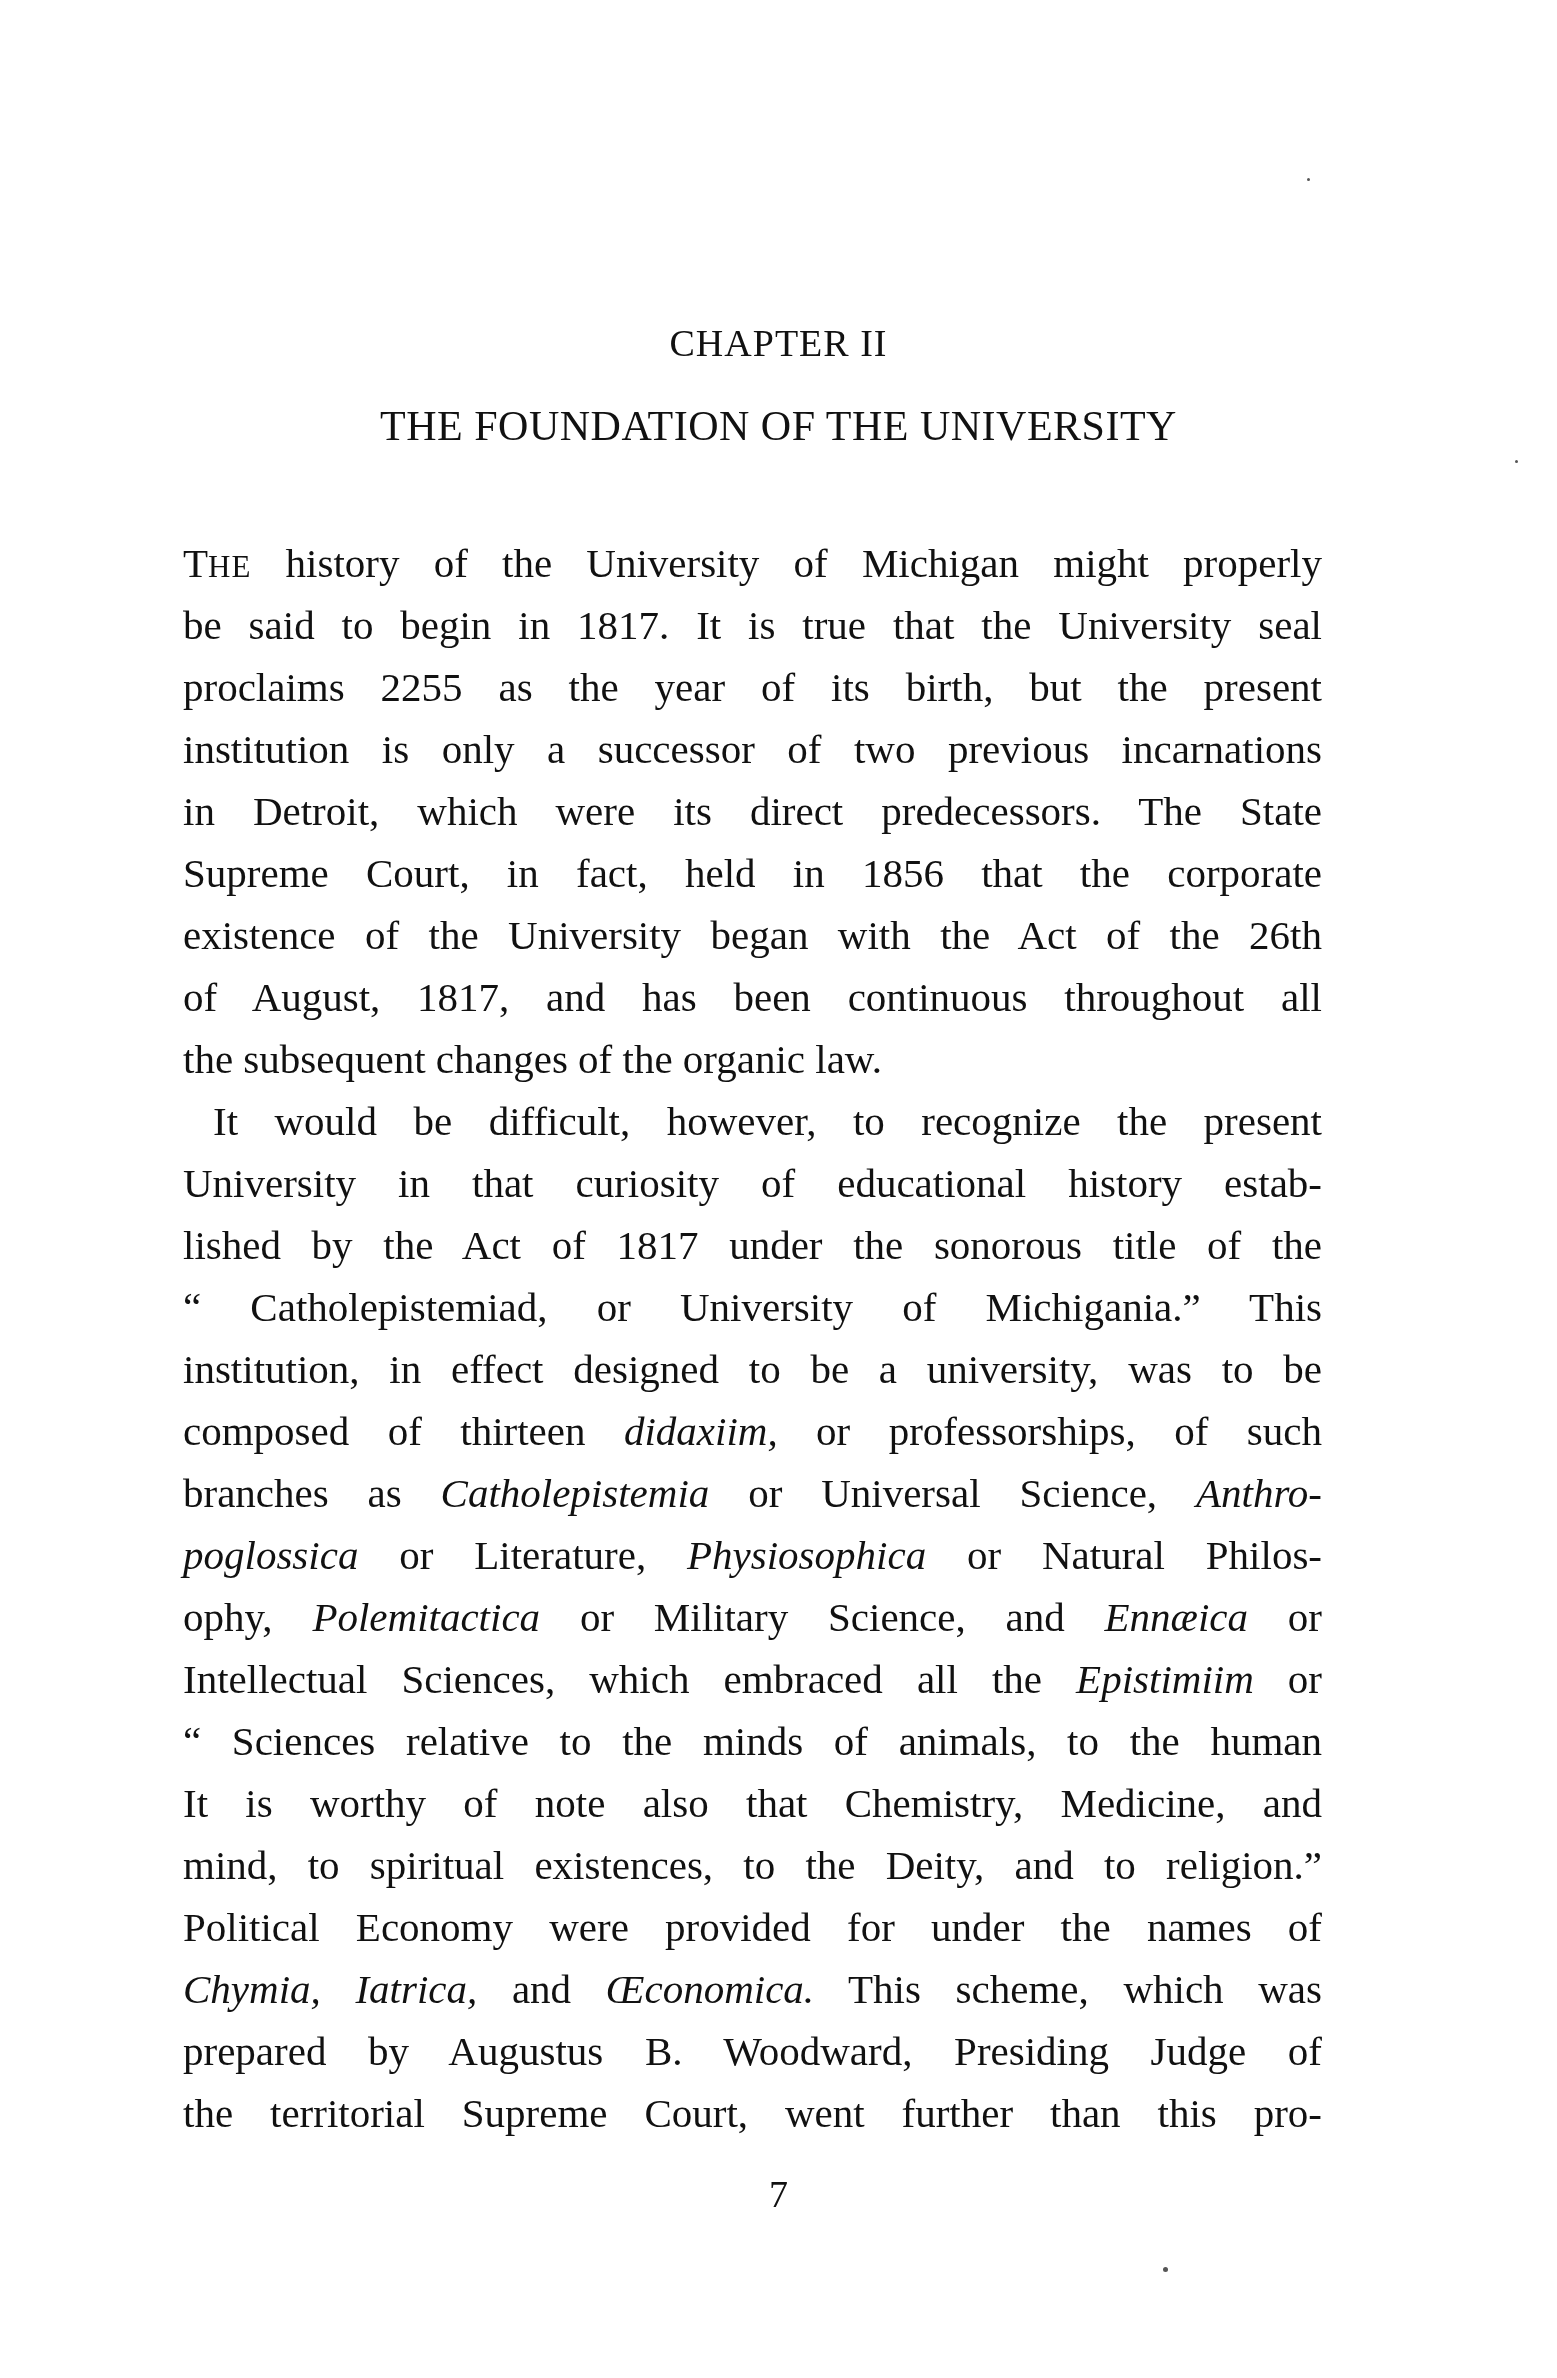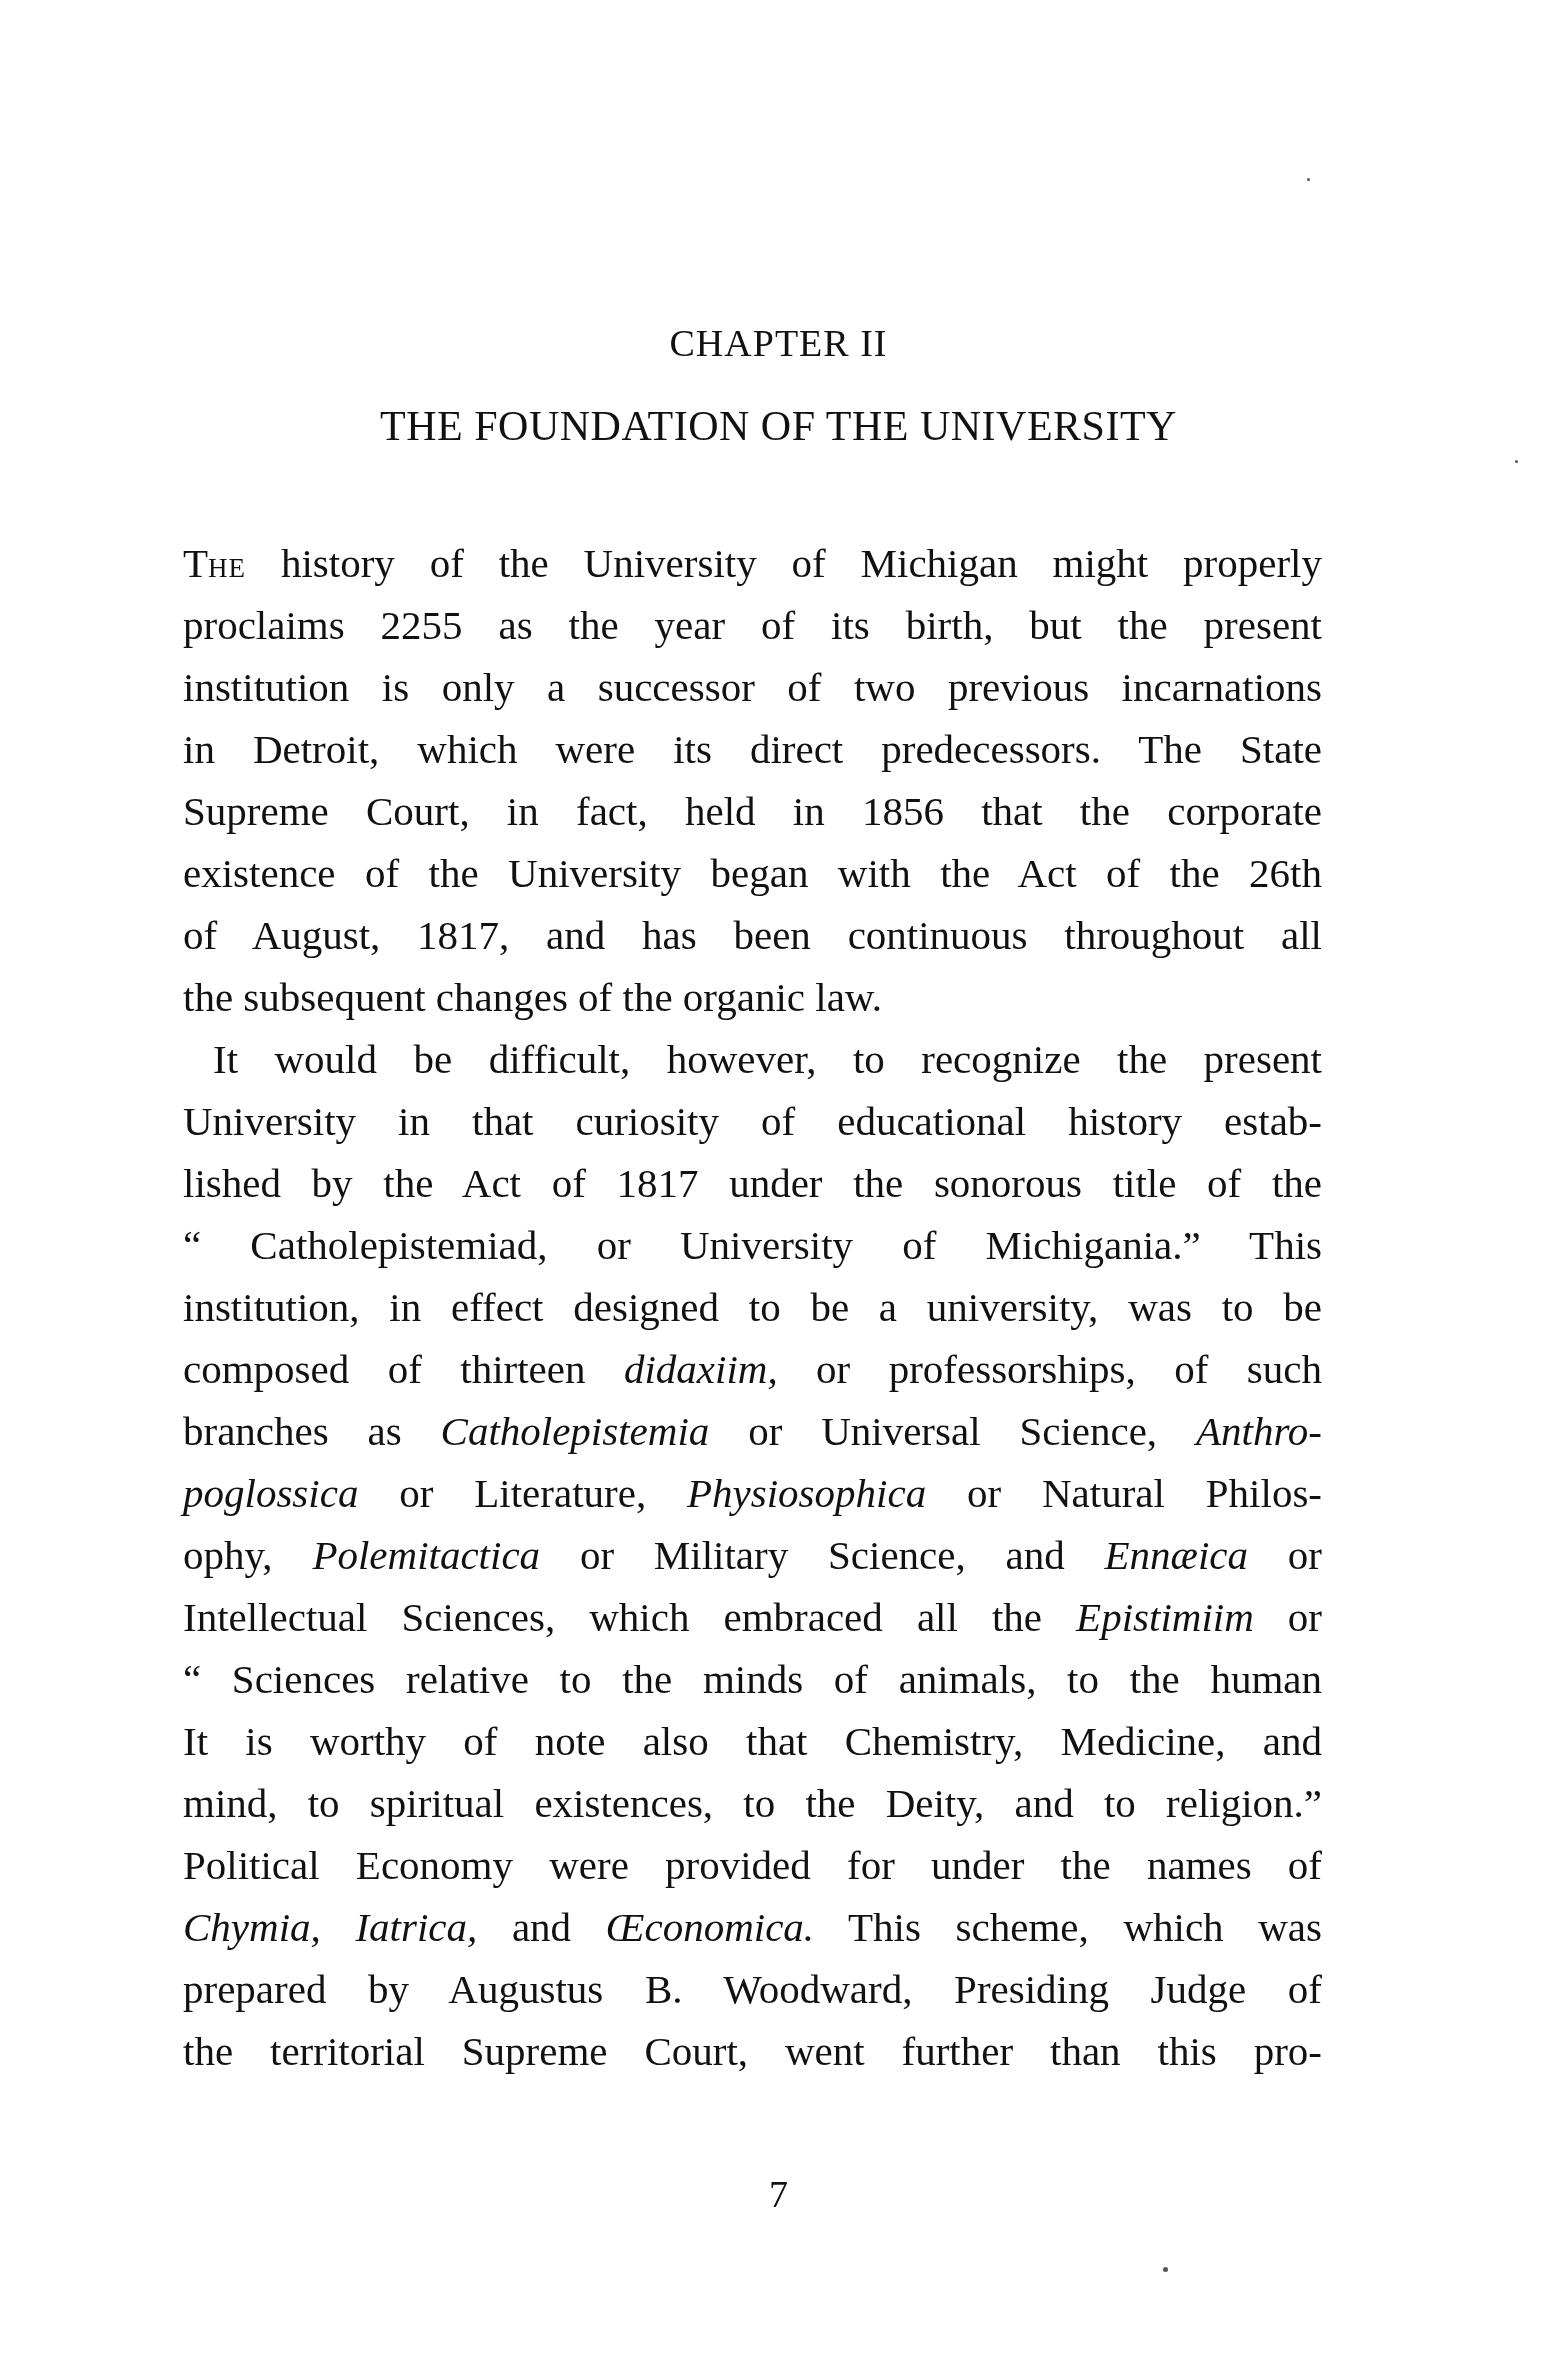--- a/index.html
+++ b/index.html
@@ -57,21 +57,21 @@
       text-align: justify;
       text-align-last: justify;
     }
     .line.last {
       text-align-last: left;
     }
     .line.indent {
       padding-left: 30px;
     }
     .sc-big { font-size: 41px; }
-    .sc-small { font-size: 27px; letter-spacing: 1px; }
+    .sc-small { font-size: 31px; letter-spacing: 1px; }
     .page-number {
       position: absolute;
       top: 2170px;
       left: 0;
       width: 1557px;
       text-align: center;
       font-size: 38px;
       line-height: 48px;
     }
     em { font-style: italic; }
@@ -86,20 +86,21 @@
 </head>
 <body>
 
 <div class="page">
   <div class="chapter-number">CHAPTER II</div>
   <div class="chapter-title">THE FOUNDATION OF THE UNIVERSITY</div>
 
   <div class="body-text" id="body-text">
       <div>
         <span class="line"><span class="sc-big">T</span><span class="sc-small">HE</span><span> history of the University of Michigan might properly</span></span>
+        <span class="line">be said to begin in 1817.  It is true that the University seal</span>
         <span class="line">proclaims 2255 as the year of its birth, but the present</span>
         <span class="line">institution is only a successor of two previous incarnations</span>
         <span class="line">in Detroit, which were its direct predecessors.  The State</span>
         <span class="line">Supreme Court, in fact, held in 1856 that the corporate</span>
         <span class="line">existence of the University began with the Act of the 26th</span>
         <span class="line">of August, 1817, and has been continuous throughout all</span>
         <span class="line last">the subsequent changes of the organic law.</span>
       </div>
       <div>
         <span class="line indent">It would be difficult, however, to recognize the present</span>

